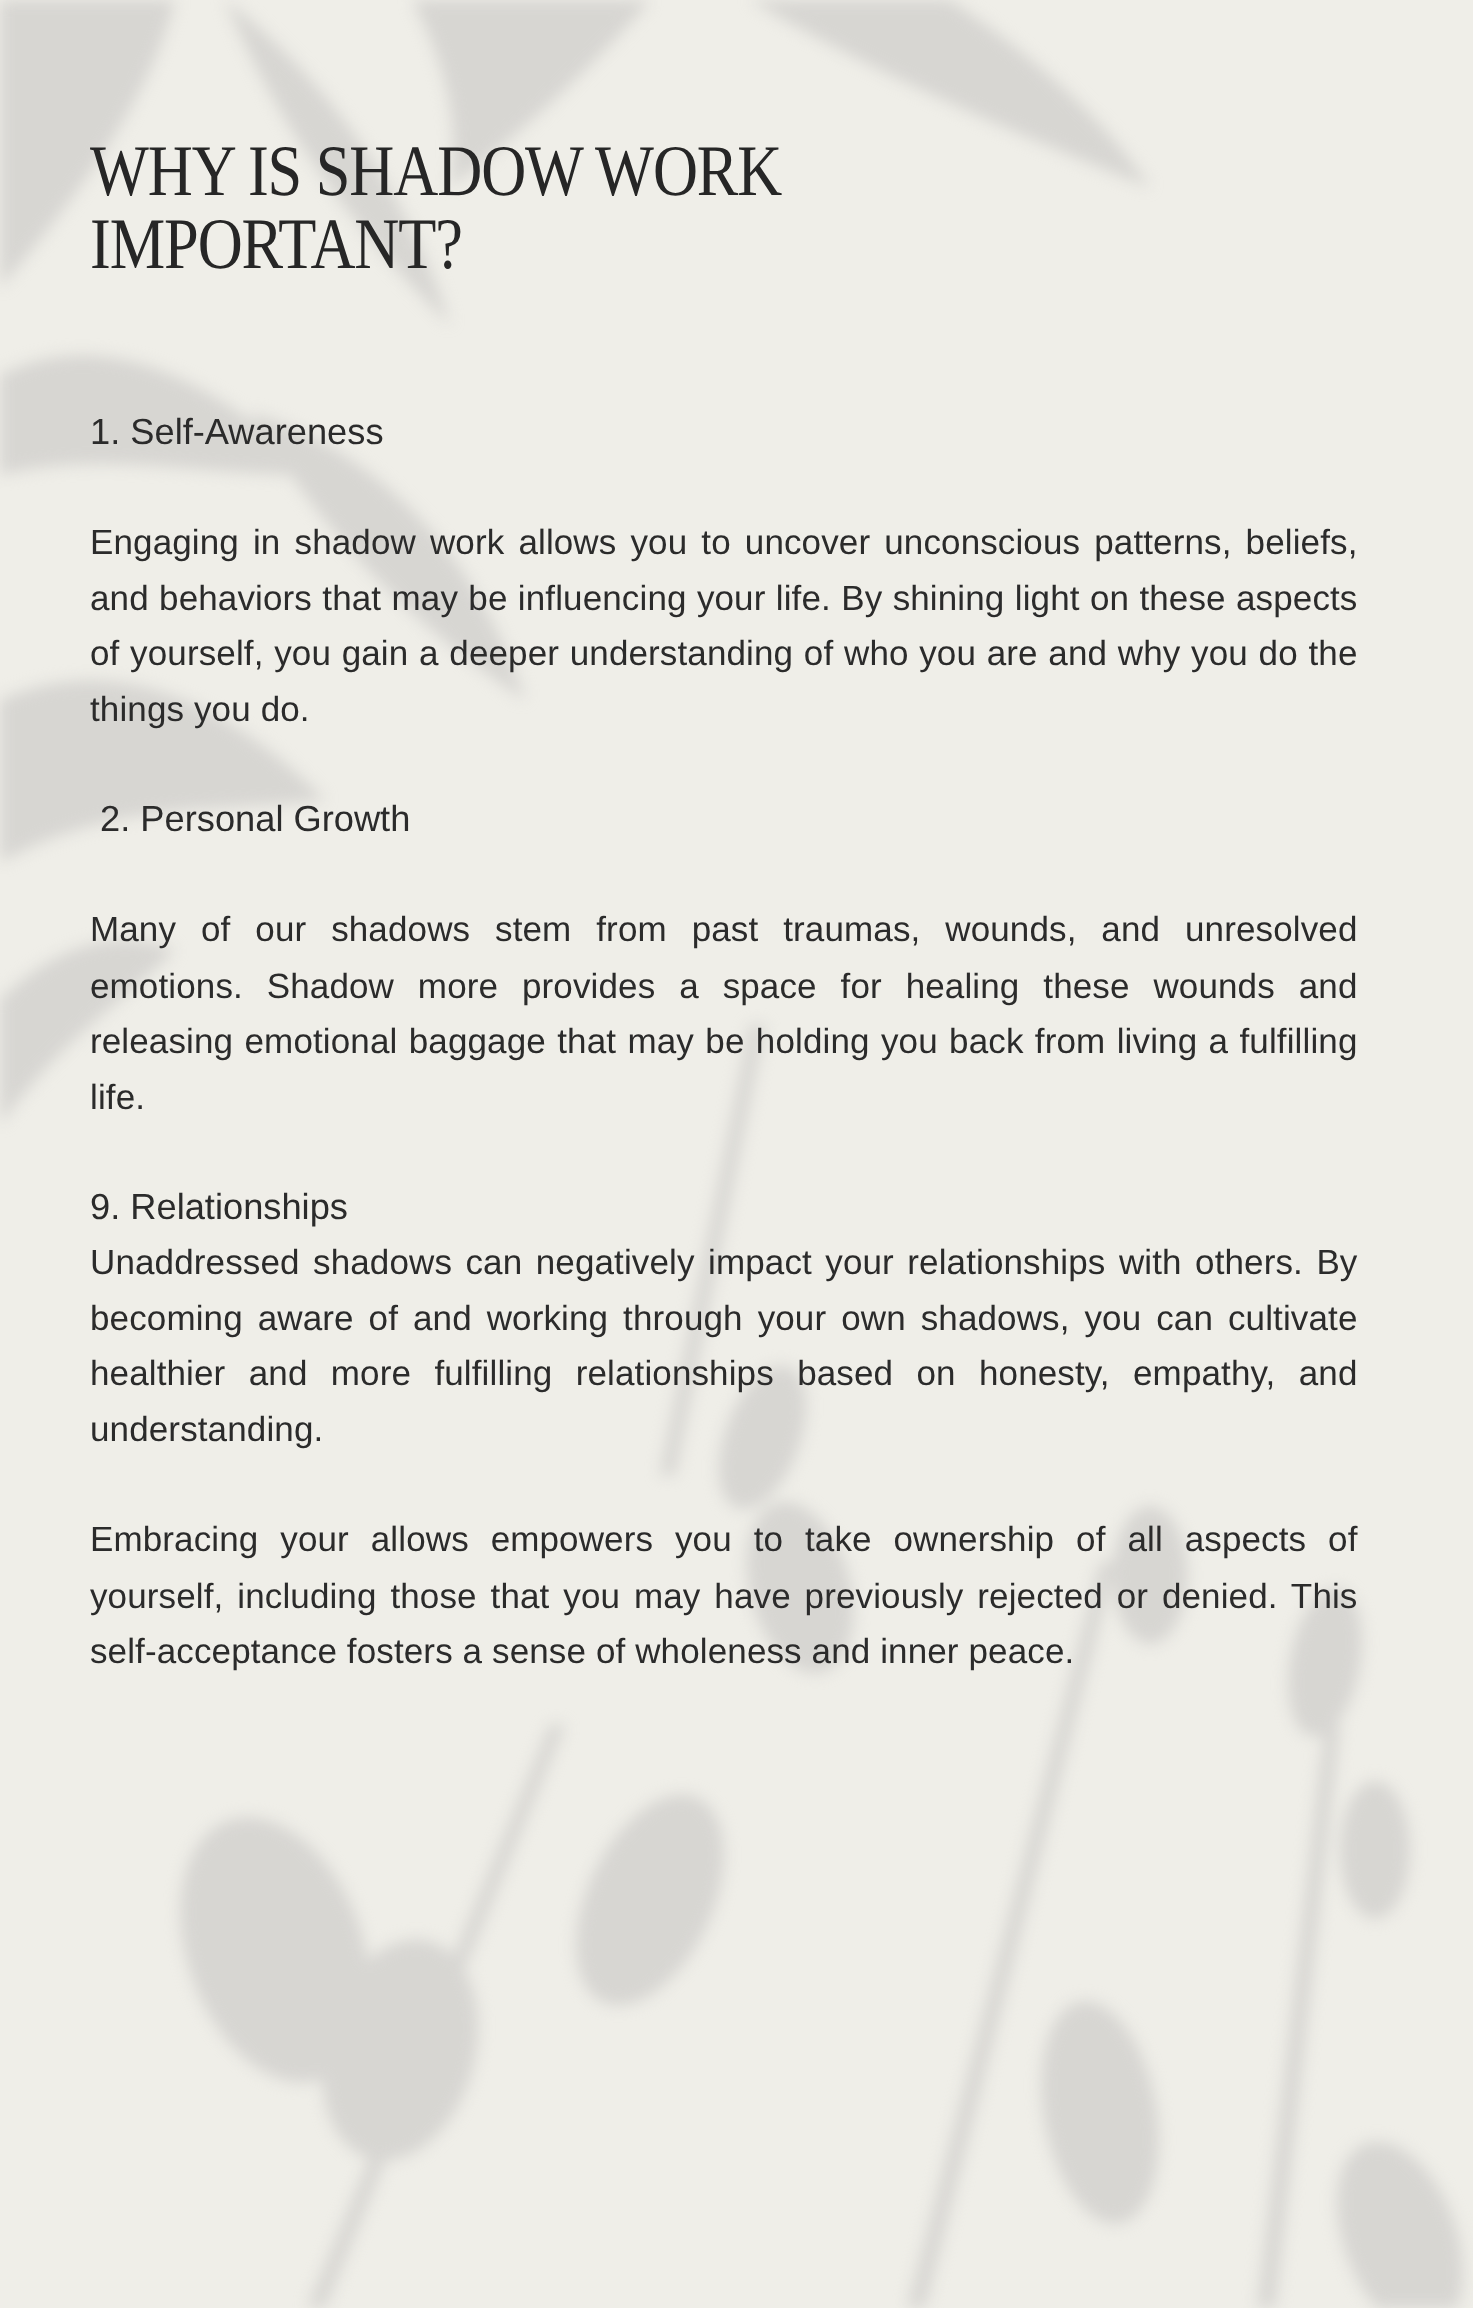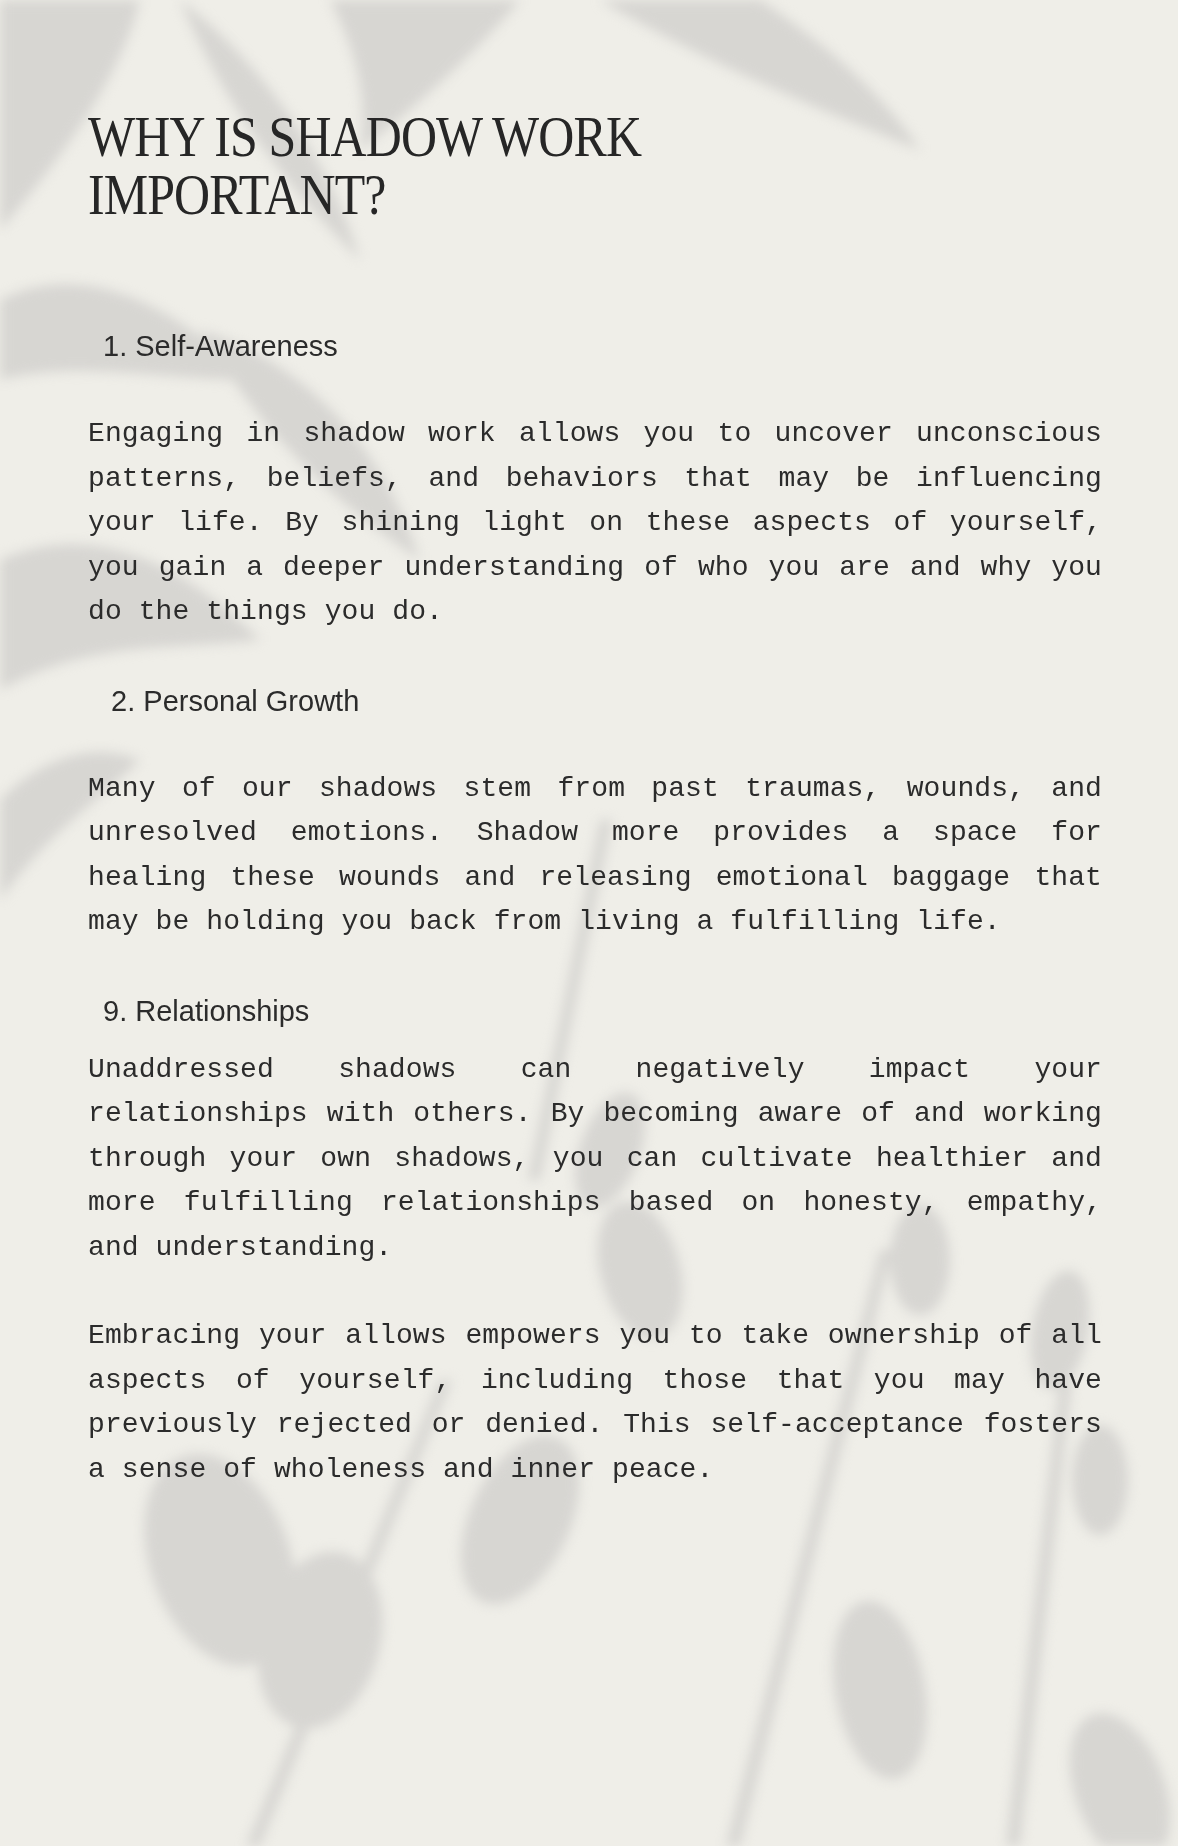--- a/index.html
+++ b/index.html
@@ -8,21 +8,21 @@
     height: 1846px;
     position: relative;
     overflow: hidden;
     background: #efeee8;
     color: #2b2b2b;
   }
   .shadows { position: absolute; inset: 0; z-index: 0; pointer-events: none; }
   .shadows svg { width: 100%; height: 100%; filter: blur(6px); }
   .page {
     position: absolute;
-    left: 88px;
+    left: 72px;
     top: 100px;
     width: 1014px;
     z-index: 1;
   }
   .title {
     font-family: "Liberation Serif", "DejaVu Serif", serif;
     font-weight: 400;
     font-size: 58px;
     line-height: 58px;
     letter-spacing: -1px;
@@ -31,24 +31,24 @@
     width: 760px;
     margin: 8px 0 0 0;
     color: #262626;
   }
   .sections { margin-top: 100px; }
   .heading {
     font-family: "Liberation Sans", "DejaVu Sans", sans-serif;
     font-size: 29px;
     line-height: 44px;
     white-space: pre;
-    margin: 15px;
+    margin: 0;
   }
   .body {
-    font-family: Liberation Mono, monospace;
+    font-family: Liberation Sans, sans-serif;
     font-size: 28px;
     line-height: 44.5px;
     text-align: justify;
     text-align-last: left;
     margin: 0;
     letter-spacing: 0.1px;
   }
   .section { margin-bottom: 44px; }
   .section.first .heading { margin-bottom: 44px; }
 </style>

